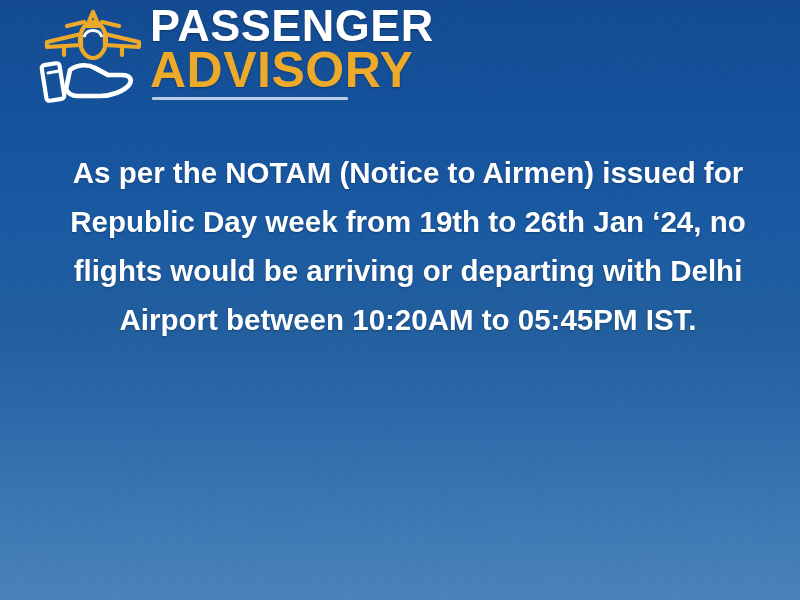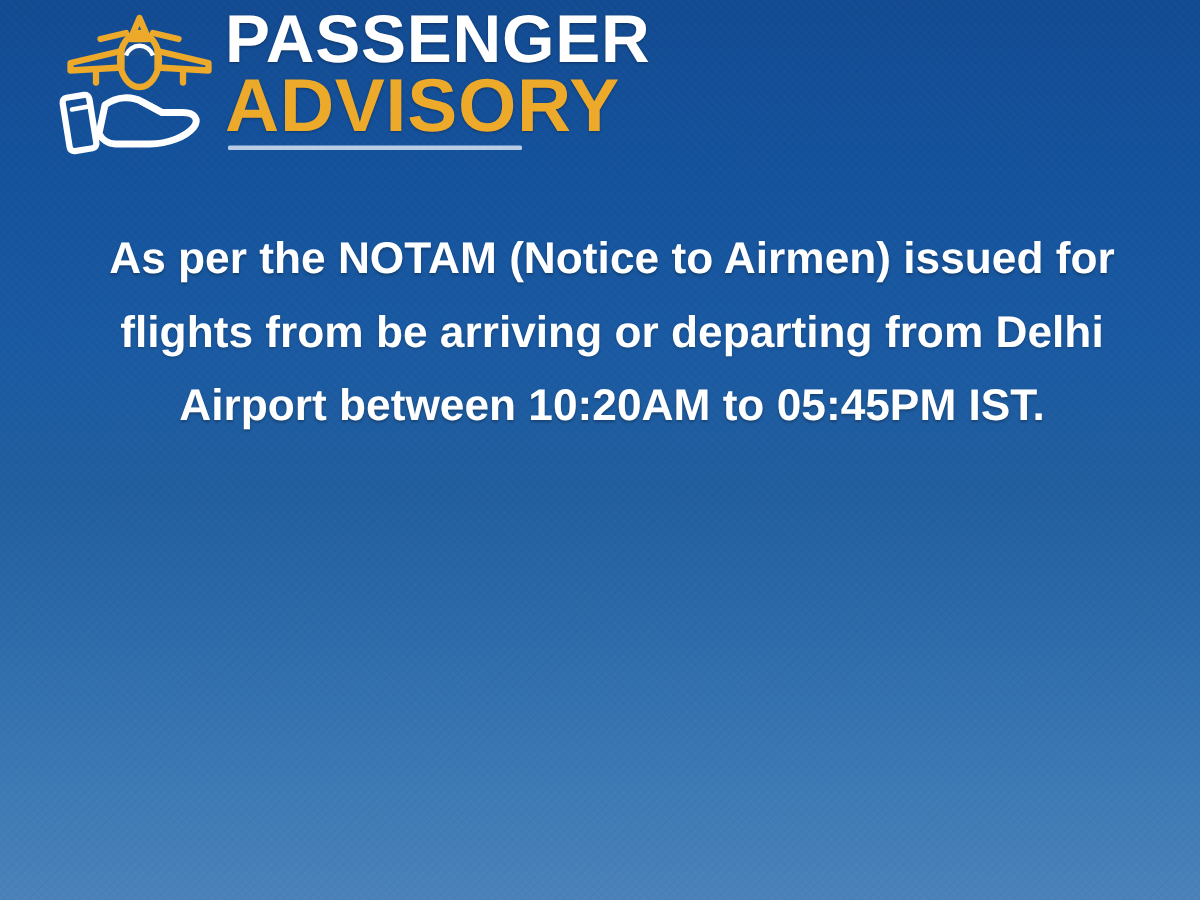--- a/index.html
+++ b/index.html
@@ -178,20 +178,21 @@
       <div id="title-advisory">ADVISORY</div>
       <div id="title-underline"></div>
     </div>
 
   </div>
 
   <div id="advisory-body">
 
     <div class="advisory-paragraph" id="paragraph-primary">
       <span class="advisory-line">As per the NOTAM (Notice to Airmen) issued for</span>
-      <span class="advisory-line">flights from be arriving or departing from Delhi</span>
+      <span class="advisory-line">Republic Day week from 19th to 26th Jan ‘24,  no</span>
+      <span class="advisory-line">flights would be arriving or departing with Delhi</span>
       <span class="advisory-line">Airport between 10:20AM to 05:45PM IST.</span>
     </div>
 
 
   </div>
 
 </div>
 
 </body></html>

